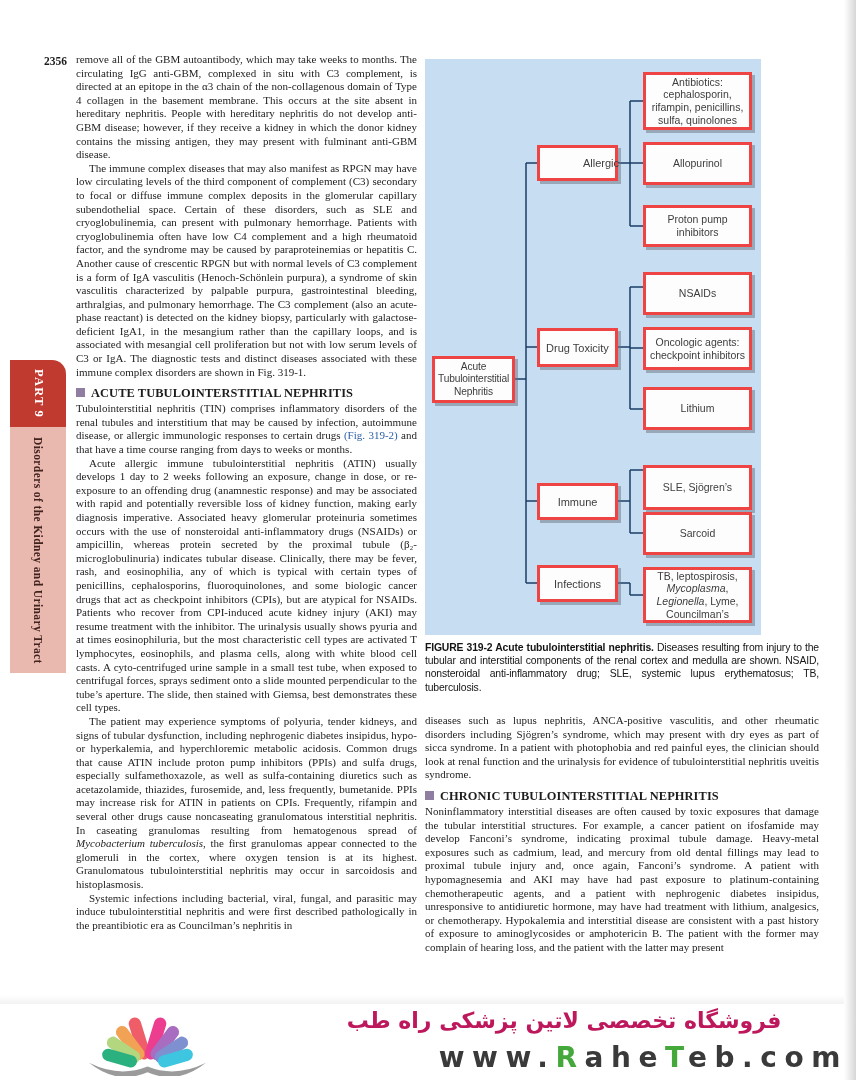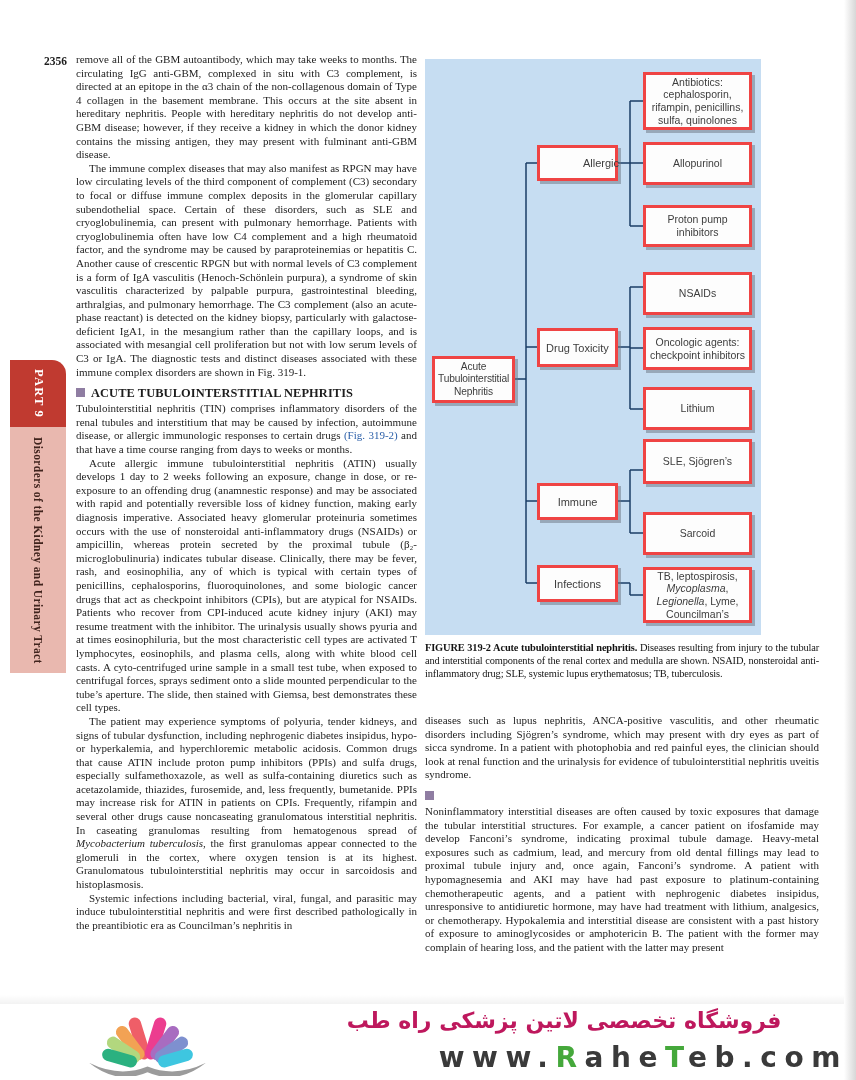--- a/index.html
+++ b/index.html
@@ -51,26 +51,26 @@
   .br2 { top:269px; height:39px; }
   .br3 { top:424px; height:37px; }
   .br4 { top:506px; height:37px; }
   .lf    { left:218px; width:109px; font-size:10.5px; line-height:12.6px; padding:2px; }
   .lf1 { top:13px;  height:58px; }
   .lf2 { top:83px;  height:43px; }
   .lf3 { top:146px; height:42px; }
   .lf4 { top:213px; height:43px; }
   .lf5 { top:268px; height:43px; }
   .lf6 { top:328px; height:43px; }
-  .lf7 { top:380px; height:45px; }
+  .lf7 { top:406px; height:45px; }
   .lf8 { top:453px; height:43px; }
   .lf9 { top:508px; height:56px; }
 
   .fig-caption { position:absolute; left:425px; top:641px; width:394px;
-    font-family:Liberation Serif, serif; font-size:10.4px; line-height:13.2px;
+    font-family:Liberation Sans, sans-serif; font-size:10.4px; line-height:13.2px;
     letter-spacing:-0.15px; color:#141414; text-align:justify; }
   .fig-caption b { font-weight:bold; }
 
   
   .footer-logo { position:absolute; left:80px; top:1010px; }
   .fa-line { position:absolute; right:12px; top:1008px; width:560px; text-align:center;
     direction:rtl; font-family:"DejaVu Sans", sans-serif; font-weight:bold;
     font-size:22px; color:#be185d; }
   .url-line { position:absolute; right:8px; top:1041px; width:640px; text-align:right;
     font-family:"DejaVu Sans", sans-serif; font-weight:bold; font-size:28px;
@@ -151,21 +151,21 @@
         <span><span>TB, leptospirosis, </span><span class="ital">Mycoplasma</span><span>, </span><span class="ital">Legionella</span><span>, Lyme, Councilman’s</span></span>
       </div>
   </div>
 
   <div class="fig-caption">
     <b>FIGURE 319-2</b><b> Acute tubulointerstitial nephritis.</b><span> Diseases resulting from injury to the tubular and interstitial components of the renal cortex and medulla are shown. NSAID, nonsteroidal anti-inflammatory drug; SLE, systemic lupus erythematosus; TB, tuberculosis.</span>
   </div>
 
   <div class="right-col col">
     <p>diseases such as lupus nephritis, ANCA-positive vasculitis, and other rheumatic disorders including Sjögren’s syndrome, which may present with dry eyes as part of sicca syndrome. In a patient with photophobia and red painful eyes, the clinician should look at renal function and the urinalysis for evidence of tubulointerstitial nephritis uveitis syndrome.</p>
-    <h2 class="sect"><span class="sq"></span></h2>
+    <h2 class="sect"><span class="sq"></span><span>CHRONIC TUBULOINTERSTITIAL NEPHRITIS</span></h2>
     <p>Noninflammatory interstitial diseases are often caused by toxic exposures that damage the tubular interstitial structures. For example, a cancer patient on ifosfamide may develop Fanconi’s syndrome, indicating proximal tubule damage. Heavy-metal exposures such as cadmium, lead, and mercury from old dental fillings may lead to proximal tubule injury and, once again, Fanconi’s syndrome. A patient with hypomagnesemia and AKI may have had past exposure to platinum-containing chemotherapeutic agents, and a patient with nephrogenic diabetes insipidus, unresponsive to antidiuretic hormone, may have had treatment with lithium, analgesics, or chemotherapy. Hypokalemia and interstitial disease are consistent with a past history of exposure to aminoglycosides or amphotericin B. The patient with the former may complain of hearing loss, and the patient with the latter may present</p>
   </div>
 
   <div class="footer-logo">
     <svg width="135" height="66" viewBox="0 0 140 70">
       <g>
         <rect x="-6" y="-54" width="13" height="46" rx="6.5" fill="#ef5e68" transform="translate(70 60) rotate(-17)"></rect>
         <rect x="-6" y="-52" width="13" height="42" rx="6.5" fill="#f2a254" transform="translate(70 60) rotate(-37)"></rect>
         <rect x="-6" y="-51" width="13" height="40" rx="6.5" fill="#b2d77e" transform="translate(70 60) rotate(-56)"></rect>
         <rect x="-6" y="-50" width="13" height="38" rx="6.5" fill="#2bb180" transform="translate(70 60) rotate(-74)"></rect>

